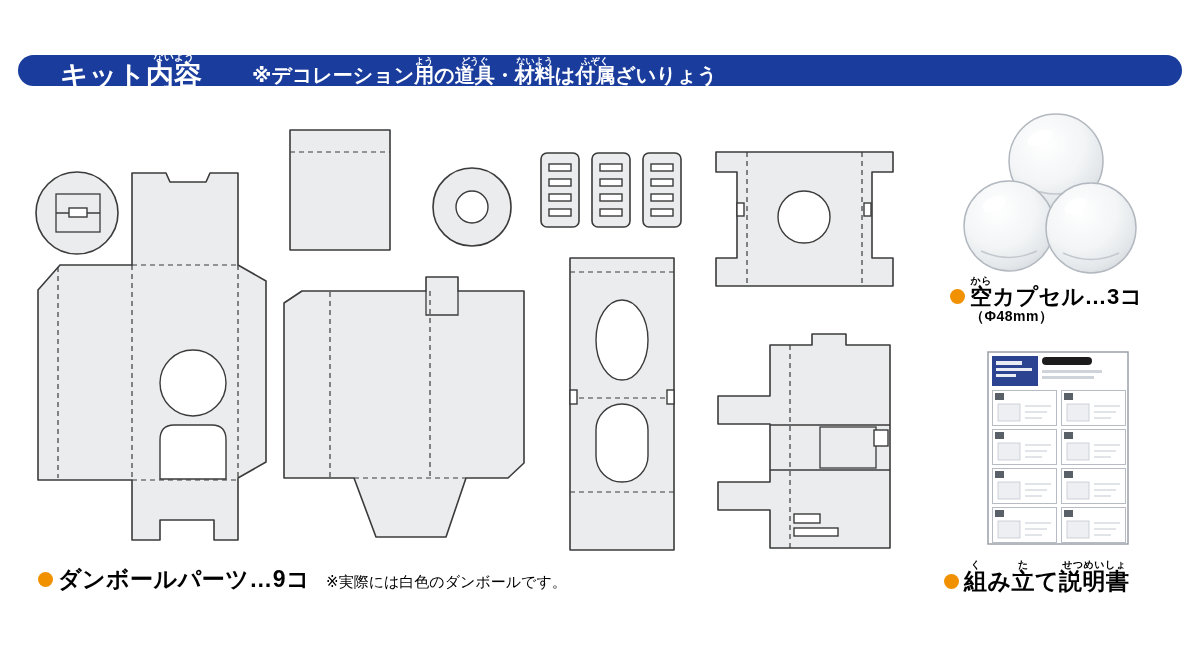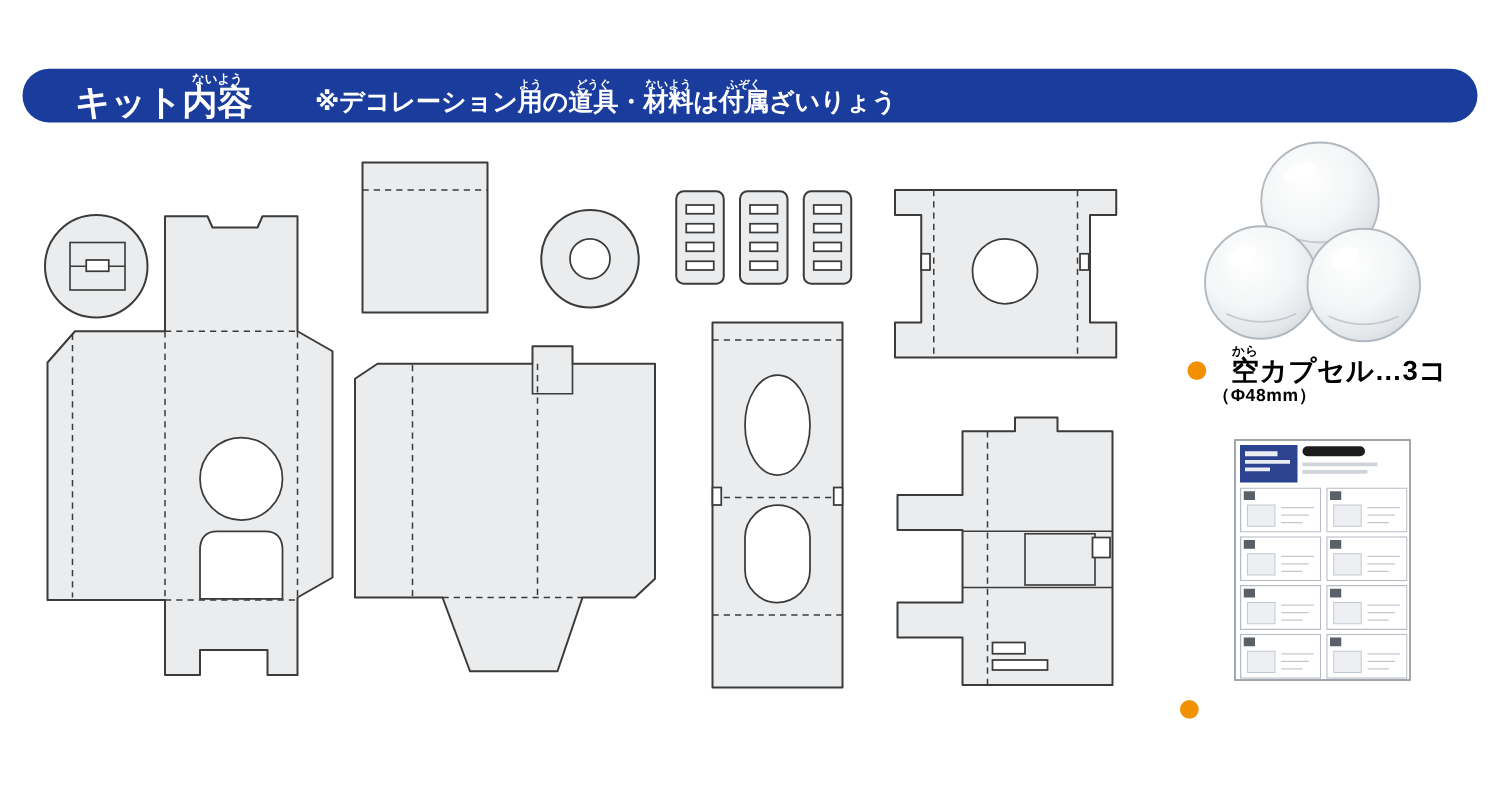--- a/index.html
+++ b/index.html
@@ -7,32 +7,32 @@
           font-family:"Liberation Sans","DejaVu Sans",sans-serif;color:var(--text,#000);}
   svg.parts{position:absolute;left:0;top:0;}
 
   
   .pt{fill:var(--part-fill,#ebecee);stroke:var(--part-stroke,#3b3b3b);stroke-width:1.6;stroke-linejoin:round;}
   .hole{fill:#fff;stroke:var(--part-stroke,#3b3b3b);stroke-width:1.4;}
   .dash{stroke:var(--part-stroke,#3b3b3b);stroke-width:1.2;stroke-dasharray:5 4;fill:none;}
   .ln{stroke:var(--part-stroke,#3b3b3b);stroke-width:1.3;fill:none;}
 
   
-  .header{position:absolute;left:18px;top:55px;width:1164px;height:43px;
+  .header{position:absolute;left:18px;top:55px;width:1164px;height:31px;
           background:var(--header-bg,#1a3c9c);border-radius:21.5px;
           display:flex;align-items:center;color:#fff;z-index:3;}
   .hdr-title{margin-left:42px;font-size:28px;font-weight:bold;white-space:nowrap;line-height:1;}
   .hdr-note{margin-left:50px;font-size:20px;font-weight:bold;white-space:nowrap;line-height:1;}
   ruby{ruby-position:over;}
   rt{text-align:center;font-weight:bold;}
   .hdr-title rt{font-size:10px;}
   .hdr-note rt{font-size:9px;text-align:center;}
 
   
-  .caption{position:absolute;display:flex;align-items:baseline;white-space:nowrap;z-index:3;line-height:1.1;gap:15px;}
+  .caption{position:absolute;display:flex;align-items:baseline;white-space:nowrap;z-index:3;line-height:1.1;}
   .bullet{width:15px;height:15px;border-radius:50%;background:var(--bullet,#f29100);
           display:inline-block;margin-right:5px;flex:none;}
   .cap-big{font-size:23px;font-weight:bold;letter-spacing:0.5px;}
   .cap-small{font-size:15px;margin-left:16px;font-weight:normal;}
   .caption rt{font-size:10px;}
   .parts-caption{left:38px;top:567px;}
   .capsule-caption{left:950px;top:276px;}
   .capsule-caption .cap-big{font-size:22px;}
   .capsule-size{position:absolute;left:970px;top:308px;font-size:14px;font-weight:bold;z-index:3;letter-spacing:0.5px;}
   .manual-caption{left:944px;top:560px;}
@@ -187,24 +187,30 @@
       <use href="#mpanel" x="992" y="507"></use>
       <use href="#mpanel" x="1061" y="507"></use>
     </g>
   </svg>
 
   <div class="header">
     <div class="hdr-title"><ruby><span>キット</span><rt></rt></ruby><ruby><span>内容</span><rt>ないよう</rt></ruby></div>
     <div class="hdr-note"><ruby><span>※デコレーション</span><rt></rt></ruby><ruby><span>用</span><rt>よう</rt></ruby><ruby><span>の</span><rt></rt></ruby><ruby><span>道具</span><rt>どうぐ</rt></ruby><ruby><span>・</span><rt></rt></ruby><ruby><span>材料</span><rt>ないよう</rt></ruby><ruby><span>は</span><rt></rt></ruby><ruby><span>付属</span><rt>ふぞく</rt></ruby><ruby><span>ざいりょう</span><rt></rt></ruby></div>
   </div>
 
+  <div class="caption parts-caption">
+      <span class="bullet"></span>
+      <span class="cap-big">ダンボールパーツ…9コ</span>
+      <span class="cap-small">※実際には白色のダンボールです。</span>
+    </div>
 
   <div class="caption capsule-caption">
       <span class="bullet"></span>
       <span class="cap-big"><ruby><span>空</span><rt>から</rt></ruby><ruby><span>カプセル…3コ</span><rt></rt></ruby></span>
     </div>
   <div class="capsule-size">（Φ48mm）</div>
 
   <div class="caption manual-caption">
       <span class="bullet"></span>
+      <span class="cap-big"><ruby><span>組</span><rt>く</rt></ruby><ruby><span>み</span><rt></rt></ruby><ruby><span>立</span><rt>た</rt></ruby><ruby><span>て</span><rt></rt></ruby><ruby><span>説明書</span><rt>せつめいしょ</rt></ruby></span>
     </div>
 
 </div>
 
 </body></html>

